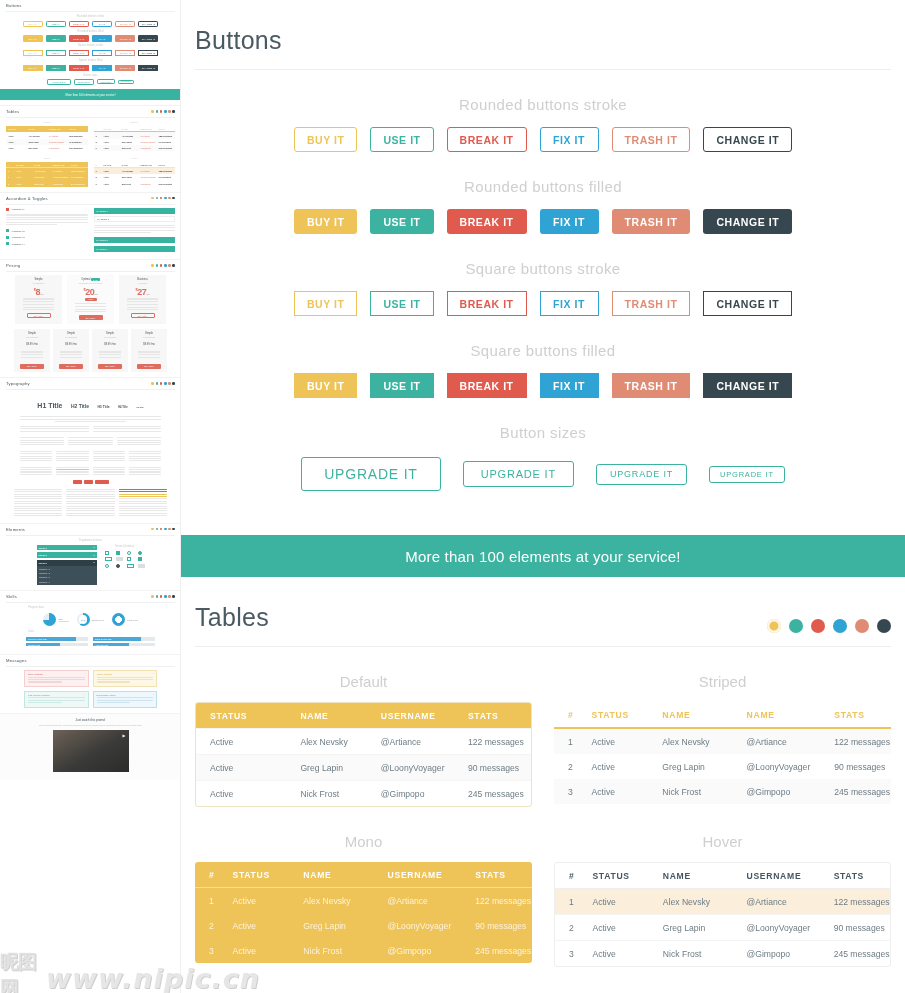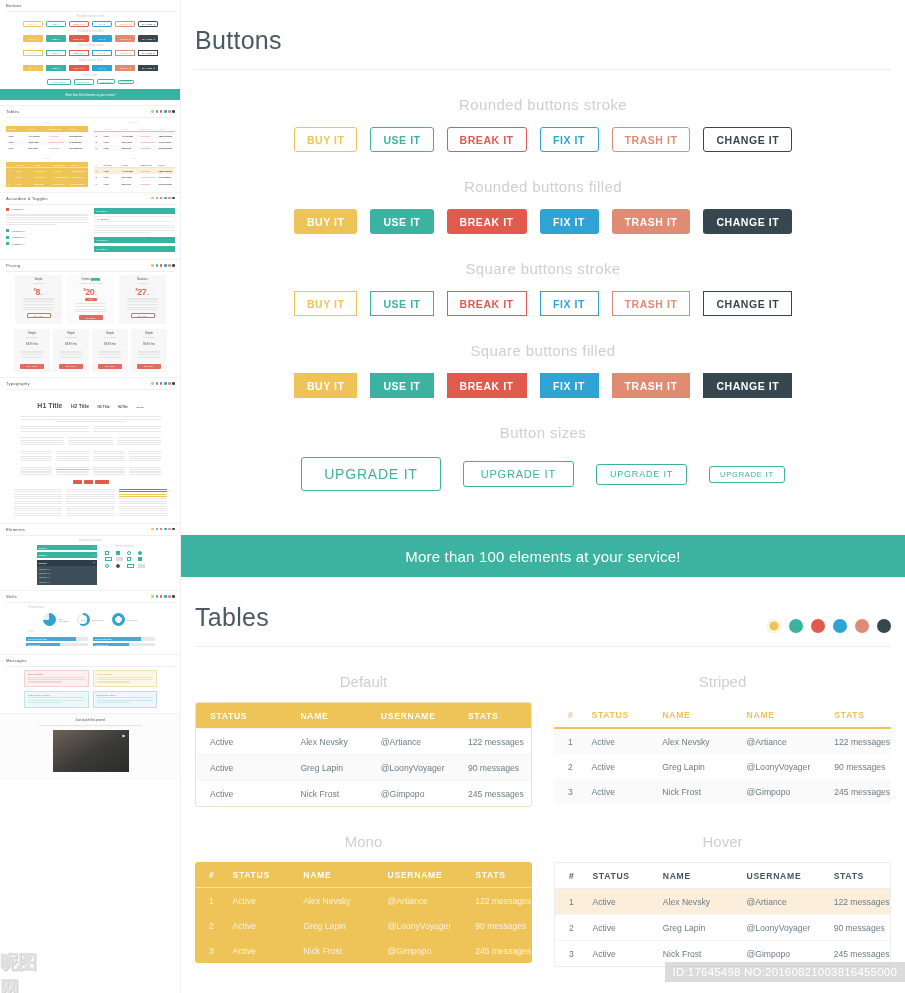--- a/index.html
+++ b/index.html
@@ -1121,15 +1121,15 @@
 
     <div class="sec-head" style="padding-top:30px">
       
       
       
     </div>
 
   </div>
 
   <div class="wm-cn">昵图网</div>
-  <div class="idbar">ID:17645498 NO:20160821003816455000</div>
+  <div class="wm-logo">www.nipic.cn</div>
 
 </div>
 
 </body></html>

